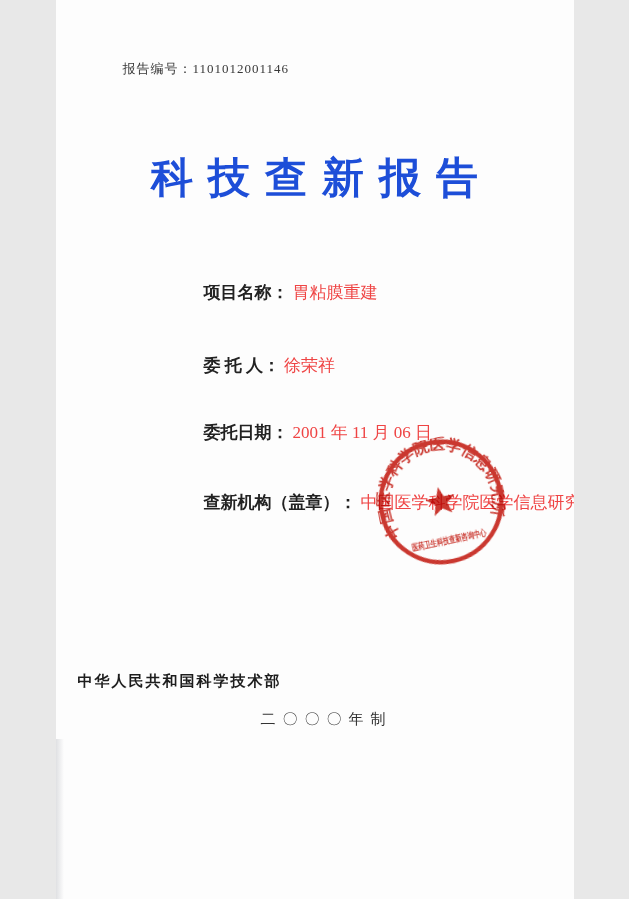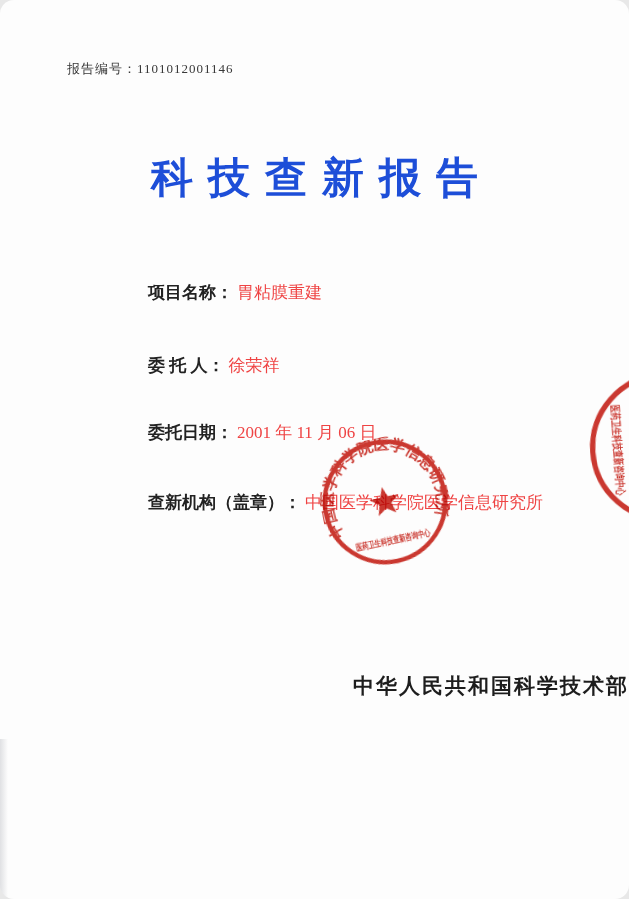--- a/index.html
+++ b/index.html
@@ -1,24 +1,23 @@
 <!DOCTYPE html>
 <html><head>
 <meta charset="utf-8">
 <style>
   html,body{margin:0;padding:0;background:#e8e8e8;}
   .page{
     position:relative;
-    width:629px;height:899px;
+    width:518px;height:899px;
     margin:0 auto;
     background:#fdfdfd;
     overflow:hidden;
     font-family:"Liberation Serif","DejaVu Serif",serif;
     color:#2b2b2b;
-    border-radius:14px;
   }
   .edge-shade{
     position:absolute;left:0;bottom:0;width:8px;height:160px;
     background:linear-gradient(to right, rgba(90,95,110,0.18), rgba(90,95,110,0));
     pointer-events:none;
   }
   .report-number{
     position:absolute;left:67px;top:60px;
     font-size:13px;letter-spacing:1px;color:#383838;
     font-family:"Liberation Serif","DejaVu Serif",serif;
@@ -36,23 +35,23 @@
   }
   .field-label{font-weight:bold;color:#222;margin-top:16px;}
   .field-value{font-weight:normal;color:#ef4444;margin-left:4px;}
   .row-0{top:281px;}
   .row-1{top:354px;}
   .row-2{top:421px;}
   .row-3{top:491px;}
   .row-4{top:564px;}
   .footer-org{
     position:absolute;left:0;right:0;top:672px;
-    text-align:right;
+    text-align:left;
     font-family:"DejaVu Sans","Liberation Sans",sans-serif;
-    font-weight:bold;font-size:21px;color:#1d1d1d;
+    font-weight:bold;font-size:15px;color:#1d1d1d;
     letter-spacing:2px;margin-left:22px;
   }
   .footer-year{
     position:absolute;left:0;right:0;top:710px;
     text-align:center;
     font-size:15px;color:#333;
     letter-spacing:7px;margin-left:24px;
   }
   .seal{
     position:absolute;
@@ -93,20 +92,21 @@
   <div class="field-row row-2">
     <span class="field-label">委托日期：</span><span class="field-value">2001 年 11 月 06 日</span>
   </div>
 
   <div class="field-row row-3">
     <span class="field-label">查新机构（盖章）：</span><span class="field-value">中国医学科学院医学信息研究所</span>
   </div>
 
 
   <div class="footer-org">中华人民共和国科学技术部</div>
+  <div class="footer-year">二〇〇〇年制</div>
 
   <div class="seal seal-main">
     <svg viewBox="0 0 200 200">
       <defs>
         <path id="arcA" d="M 23,128 A 82 82 0 1 1 177,128" fill="none"></path>
       </defs>
       <circle cx="100" cy="100" r="94" fill="none" stroke="#c8271e" stroke-width="7"></circle>
       <text font-family="'DejaVu Sans','Liberation Sans',sans-serif" font-size="24" font-weight="bold" fill="#c8271e" text-anchor="middle">
         <textPath href="#arcA" startOffset="50%">中国医学科学院医学信息研究所</textPath>
       </text>

